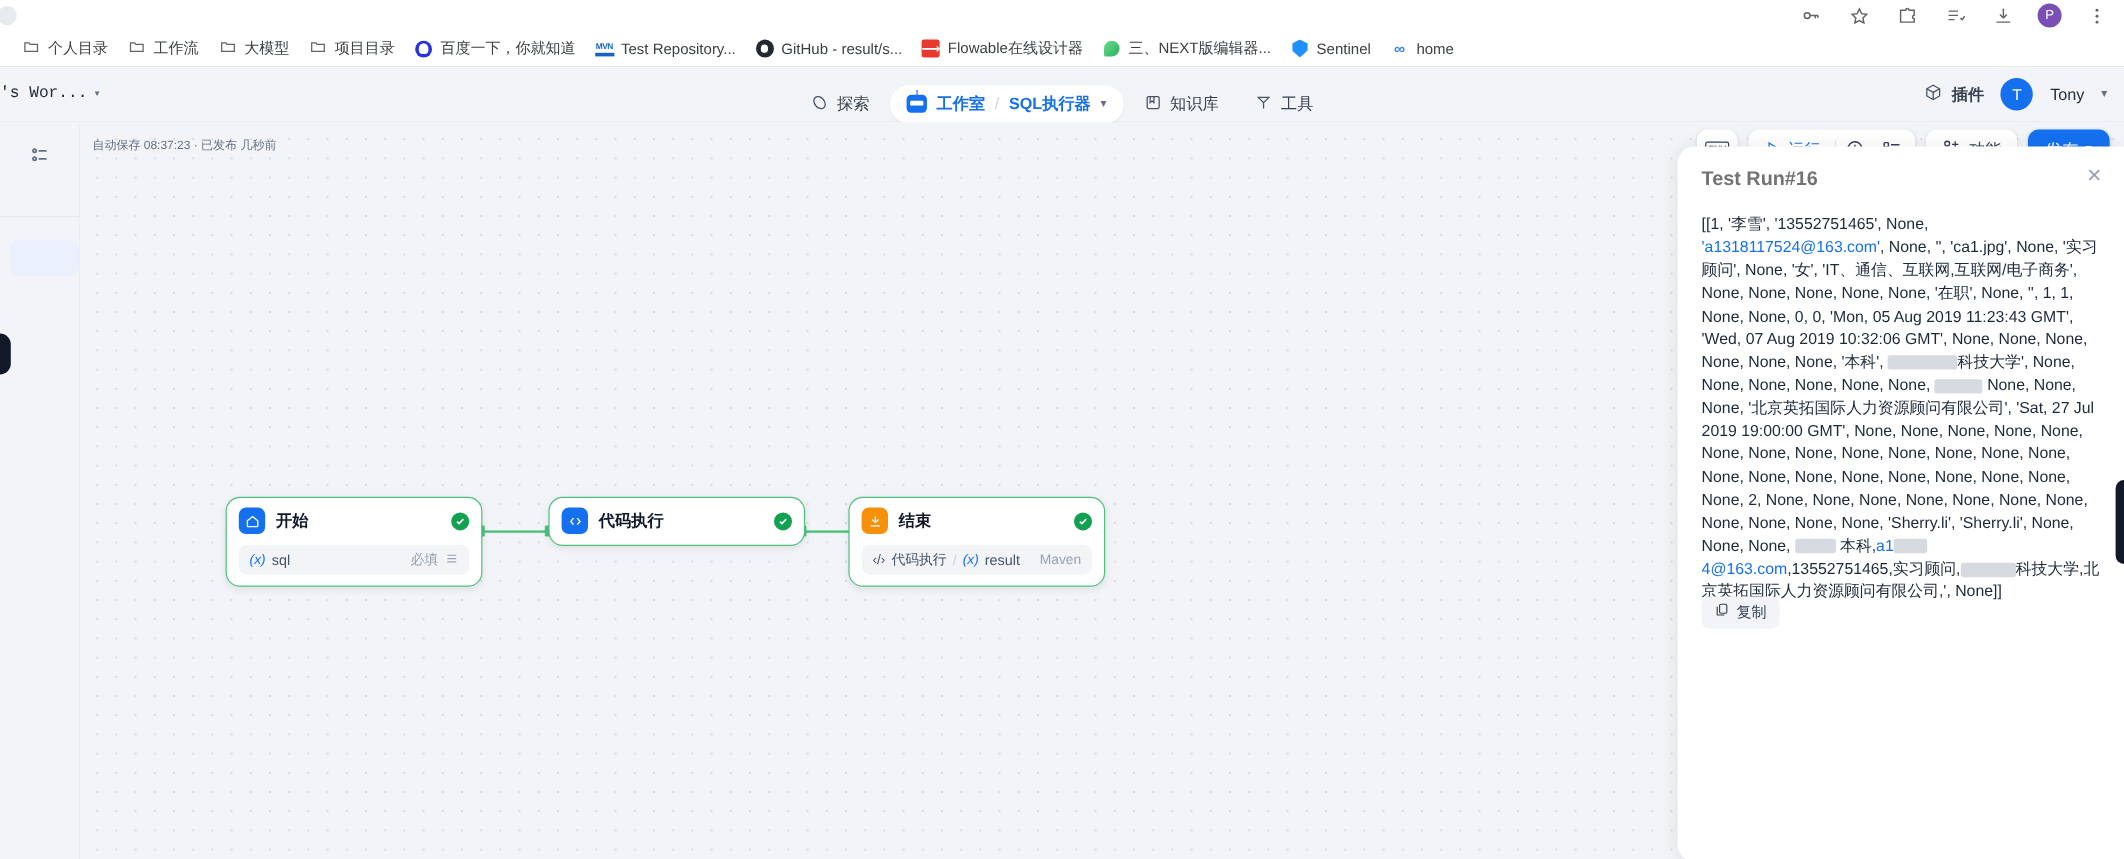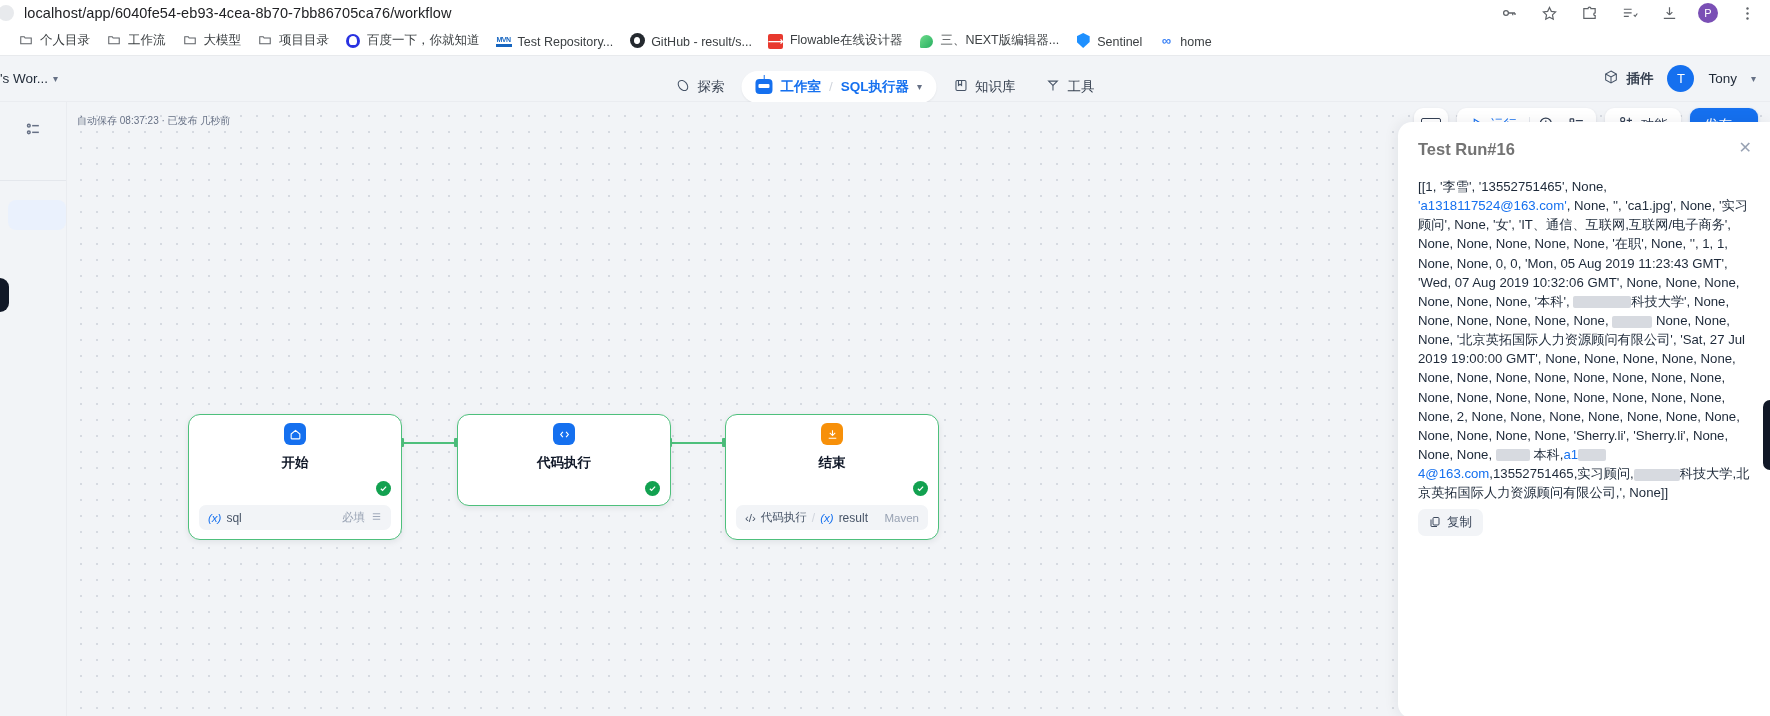--- a/index.html
+++ b/index.html
@@ -68,21 +68,21 @@
     background: #fff;
     display: flex;
     align-items: center;
     padding: 0 10px;
     gap: 0px;
     border-bottom: 1px solid #e8eaed;
     overflow: hidden;
   }
   .bm {
     display: flex;
-    align-items: flex-end;
+    align-items: center;
     gap: 6px;
     padding: 3px 8px;
     border-radius: 4px;
     font-size: 12.5px;
     color: #3c4043;
     white-space: nowrap;
     flex: 0 0 auto;
   }
   .bm .favicon {
     width: 16px; height: 16px;
@@ -152,20 +152,21 @@
     display: flex;
     align-items: center;
     padding: 0 14px;
     position: relative;
     border-bottom: 1px solid #eaecf0;
   }
   .ws-selector {
     display: flex; align-items: center; gap: 5px;
     font-size: 13.5px; color: #1f2937;
     margin-left: -14px;
+    font-family: Liberation Mono, monospace;
   }
   .caret { font-size: 10px; color: #667085; }
 
   .header-center {
     position: absolute;
     left: 50%;
     transform: translateX(-50%);
     display: flex;
     align-items: center;
     gap: 4px;
@@ -346,21 +347,20 @@
     background: #ffffff;
     border: 1.5px solid #4ec07c;
     border-radius: 12px;
     box-shadow: 0 2px 6px rgba(16,24,40,0.08);
     padding: 8px 10px 9px 10px;
   }
   .node-head {
     display: flex;
     align-items: center;
     gap: 9px;
-    flex-direction: column;
   }
   .node-ico {
     width: 22px; height: 22px;
     border-radius: 6px;
     display: flex; align-items: center; justify-content: center;
     flex: 0 0 22px;
   }
   .ico-blue { background: #1570ef; color: #fff; }
   .ico-orange { background: #f79009; color: #fff; }
   .node-title {
@@ -452,23 +452,23 @@
   }
   .result-body .mail { color: #1570ef; }
   .redact {
     display: inline-block;
     background: #d7dae0;
     border-radius: 2px;
     height: 12px;
     vertical-align: middle;
   }
   .copy-btn {
-    margin-top: 32px;
+    margin-top: 20px;
     display: inline-flex;
-    align-items: flex-end;
+    align-items: flex-start;
     gap: 6px;
     background: #f2f4f7;
     border-radius: 7px;
     padding: 5px 11px;
     font-size: 12.5px;
     color: #344054;
   }
   .scroll-handle {
     position: absolute;
     right: -7px; top: 278px;
@@ -476,21 +476,20 @@
     border-radius: 7px;
     background: #111827;
   }
 </style>
 </head>
 <body>
 
 <div class="browser-top">
   <div class="url-row">
     <div class="url-left-nub"></div>
-    <div class="url-text">localhost/app/6040fe54-eb93-4cea-8b70-7bb86705ca76/workflow</div>
     <div class="url-right-icons">
       <div class="icon-btn">
         <svg width="18" height="18" viewBox="0 0 24 24" fill="none" stroke="currentColor" stroke-width="1.7">
             <circle cx="8" cy="12" r="3.2"></circle>
             <path d="M11.2 12H20M17 12v3M20 12v2.5"></path>
           </svg>
       </div>
       <div class="icon-btn">
         <svg width="17" height="17" viewBox="0 0 24 24" fill="none" stroke="currentColor" stroke-width="1.7">
             <path d="M12 3.5l2.6 5.5 6 .8-4.4 4.2 1.1 6-5.3-2.9-5.3 2.9 1.1-6L3.4 9.8l6-.8z"></path>
@@ -776,21 +775,21 @@
         </div>
         <div class="node-title">代码执行</div>
         <div class="node-check">
           <svg width="9" height="9" viewBox="0 0 24 24" fill="none" stroke="#fff" stroke-width="3.4">
               <path d="M5 12.5l4.5 4.5L19 7"></path>
             </svg>
         </div>
       </div>
     </div>
 
-    <div class="node" style="left:658px; top:312px; width:214px;">
+    <div class="node" style="left:640px; top:312px; width:214px;">
       <div class="node-head">
         <div class="node-ico ico-orange">
           <svg width="13" height="13" viewBox="0 0 24 24" fill="none" stroke="#fff" stroke-width="2">
               <path d="M12 4v10M7 9l5 5 5-5M5 19h14"></path>
             </svg>
         </div>
         <div class="node-title">结束</div>
         <div class="node-check">
           <svg width="9" height="9" viewBox="0 0 24 24" fill="none" stroke="#fff" stroke-width="3.4">
               <path d="M5 12.5l4.5 4.5L19 7"></path>

